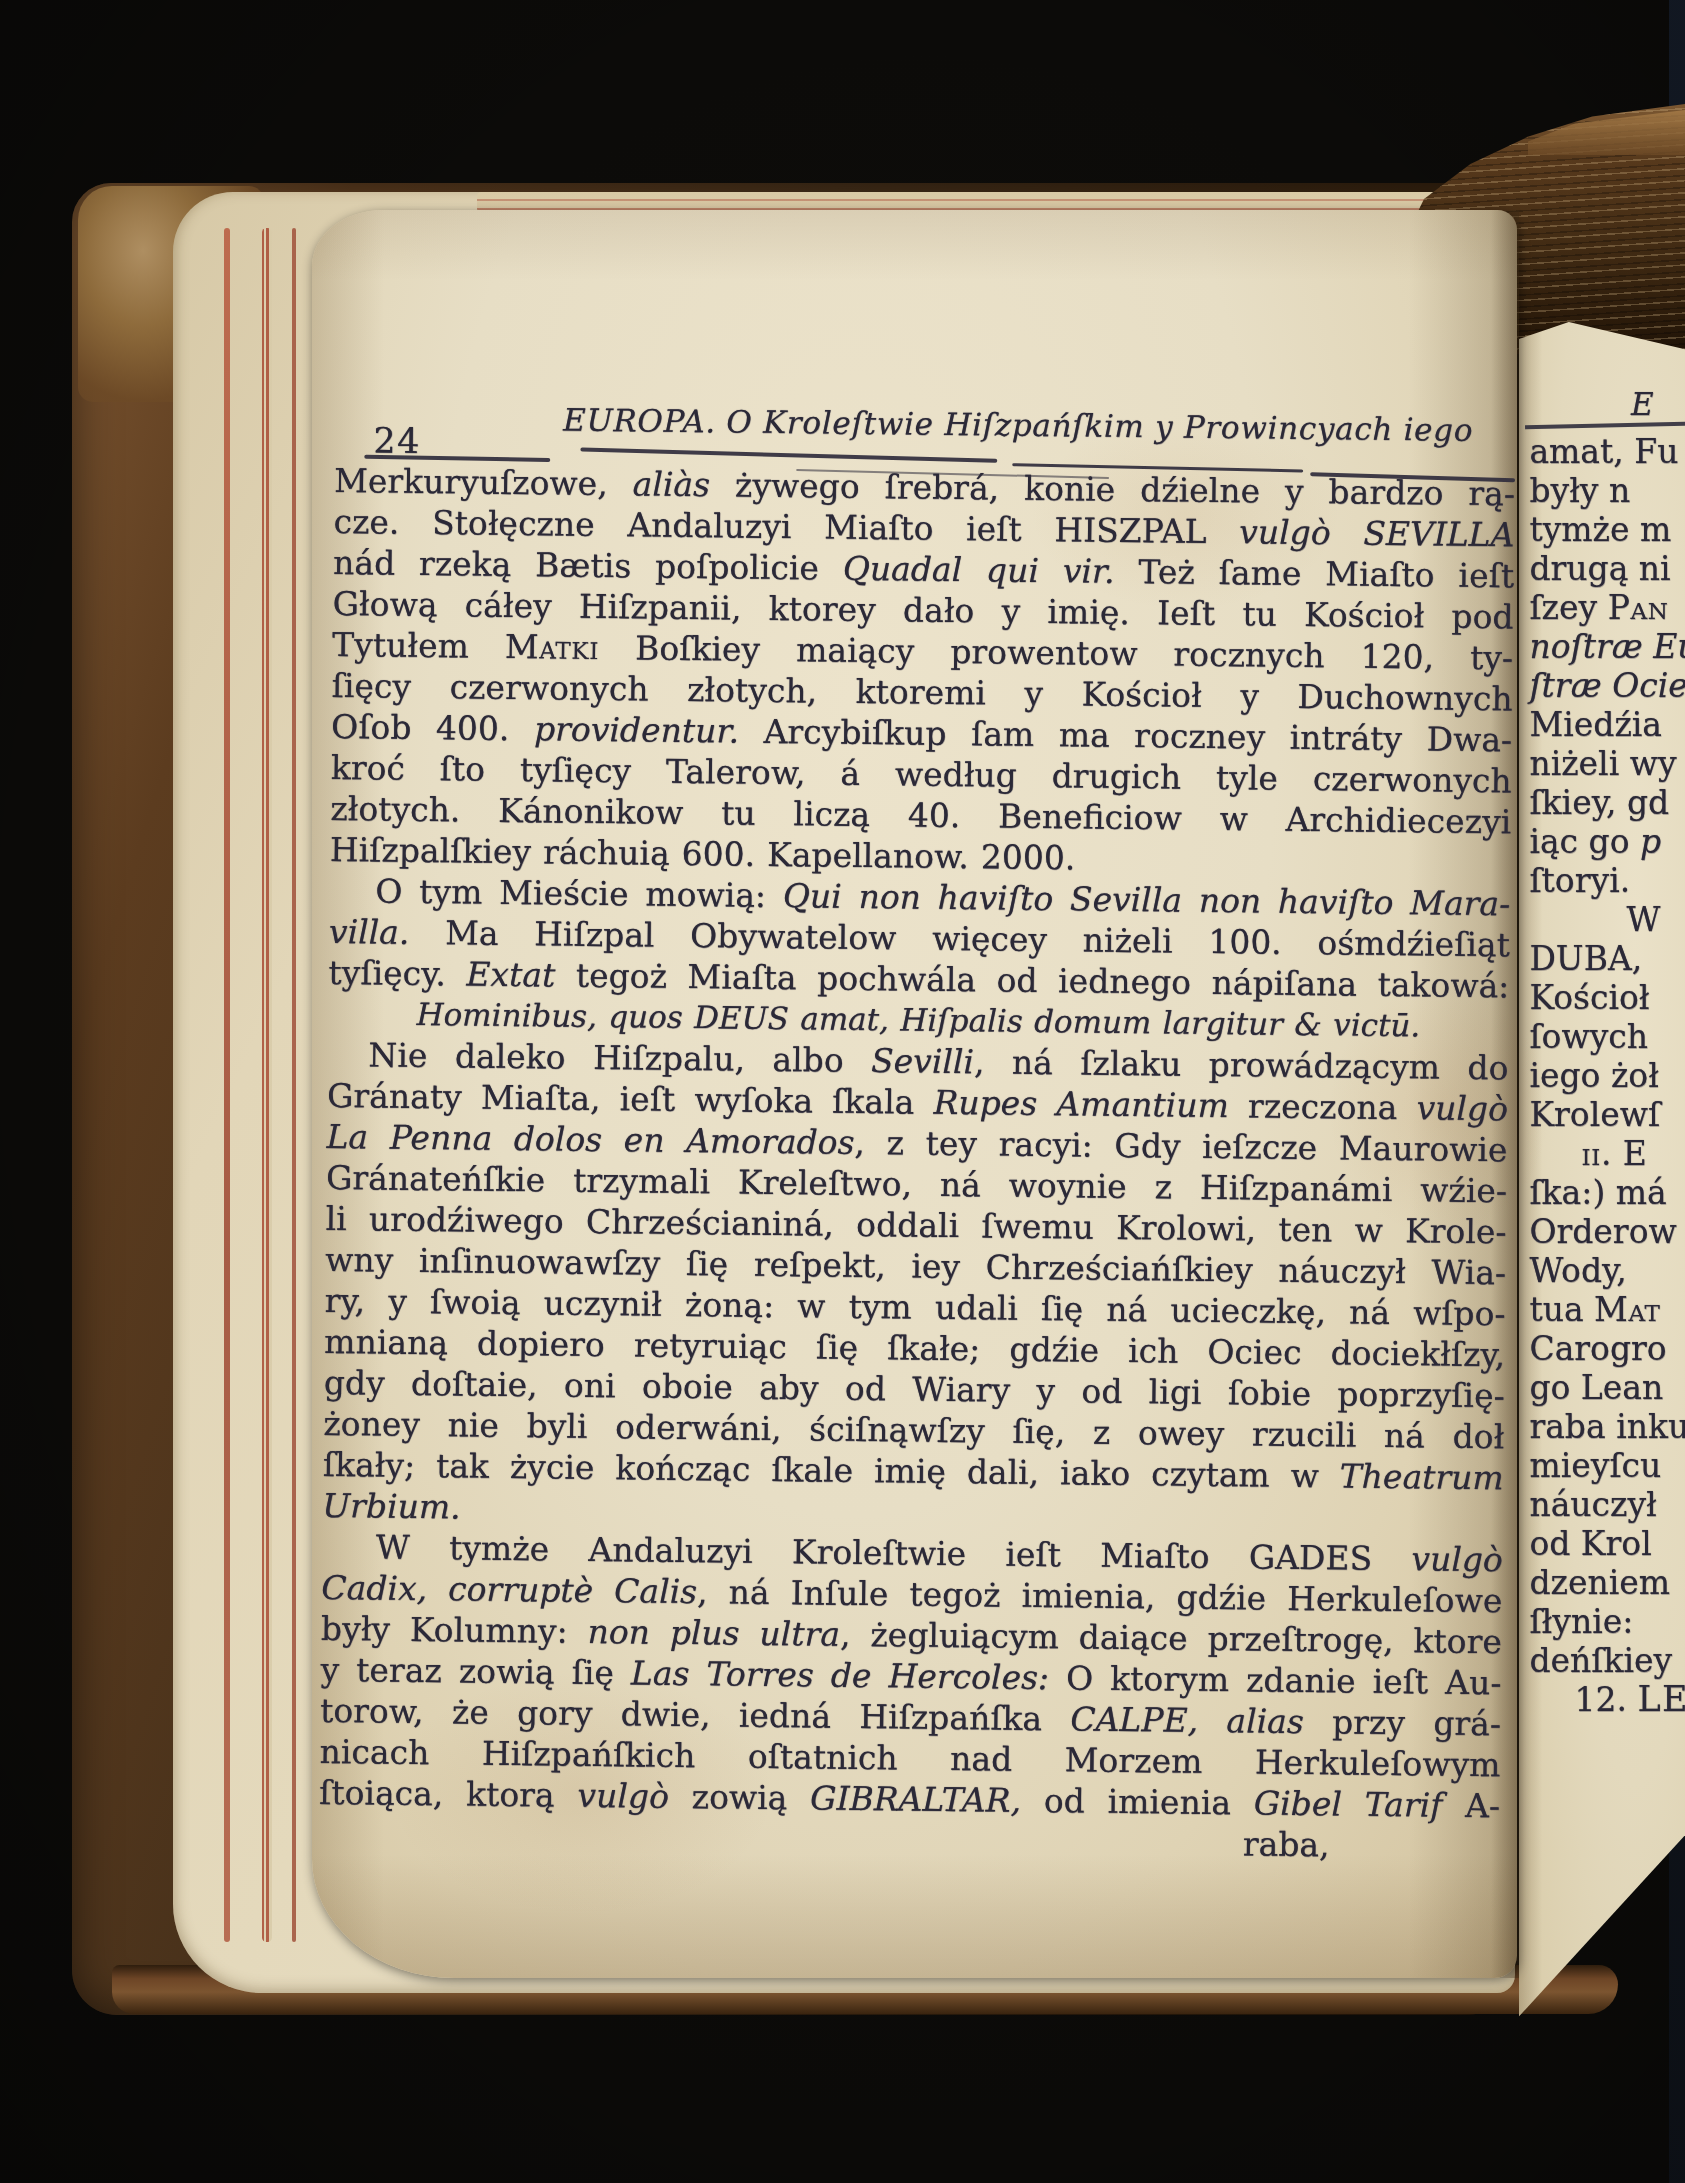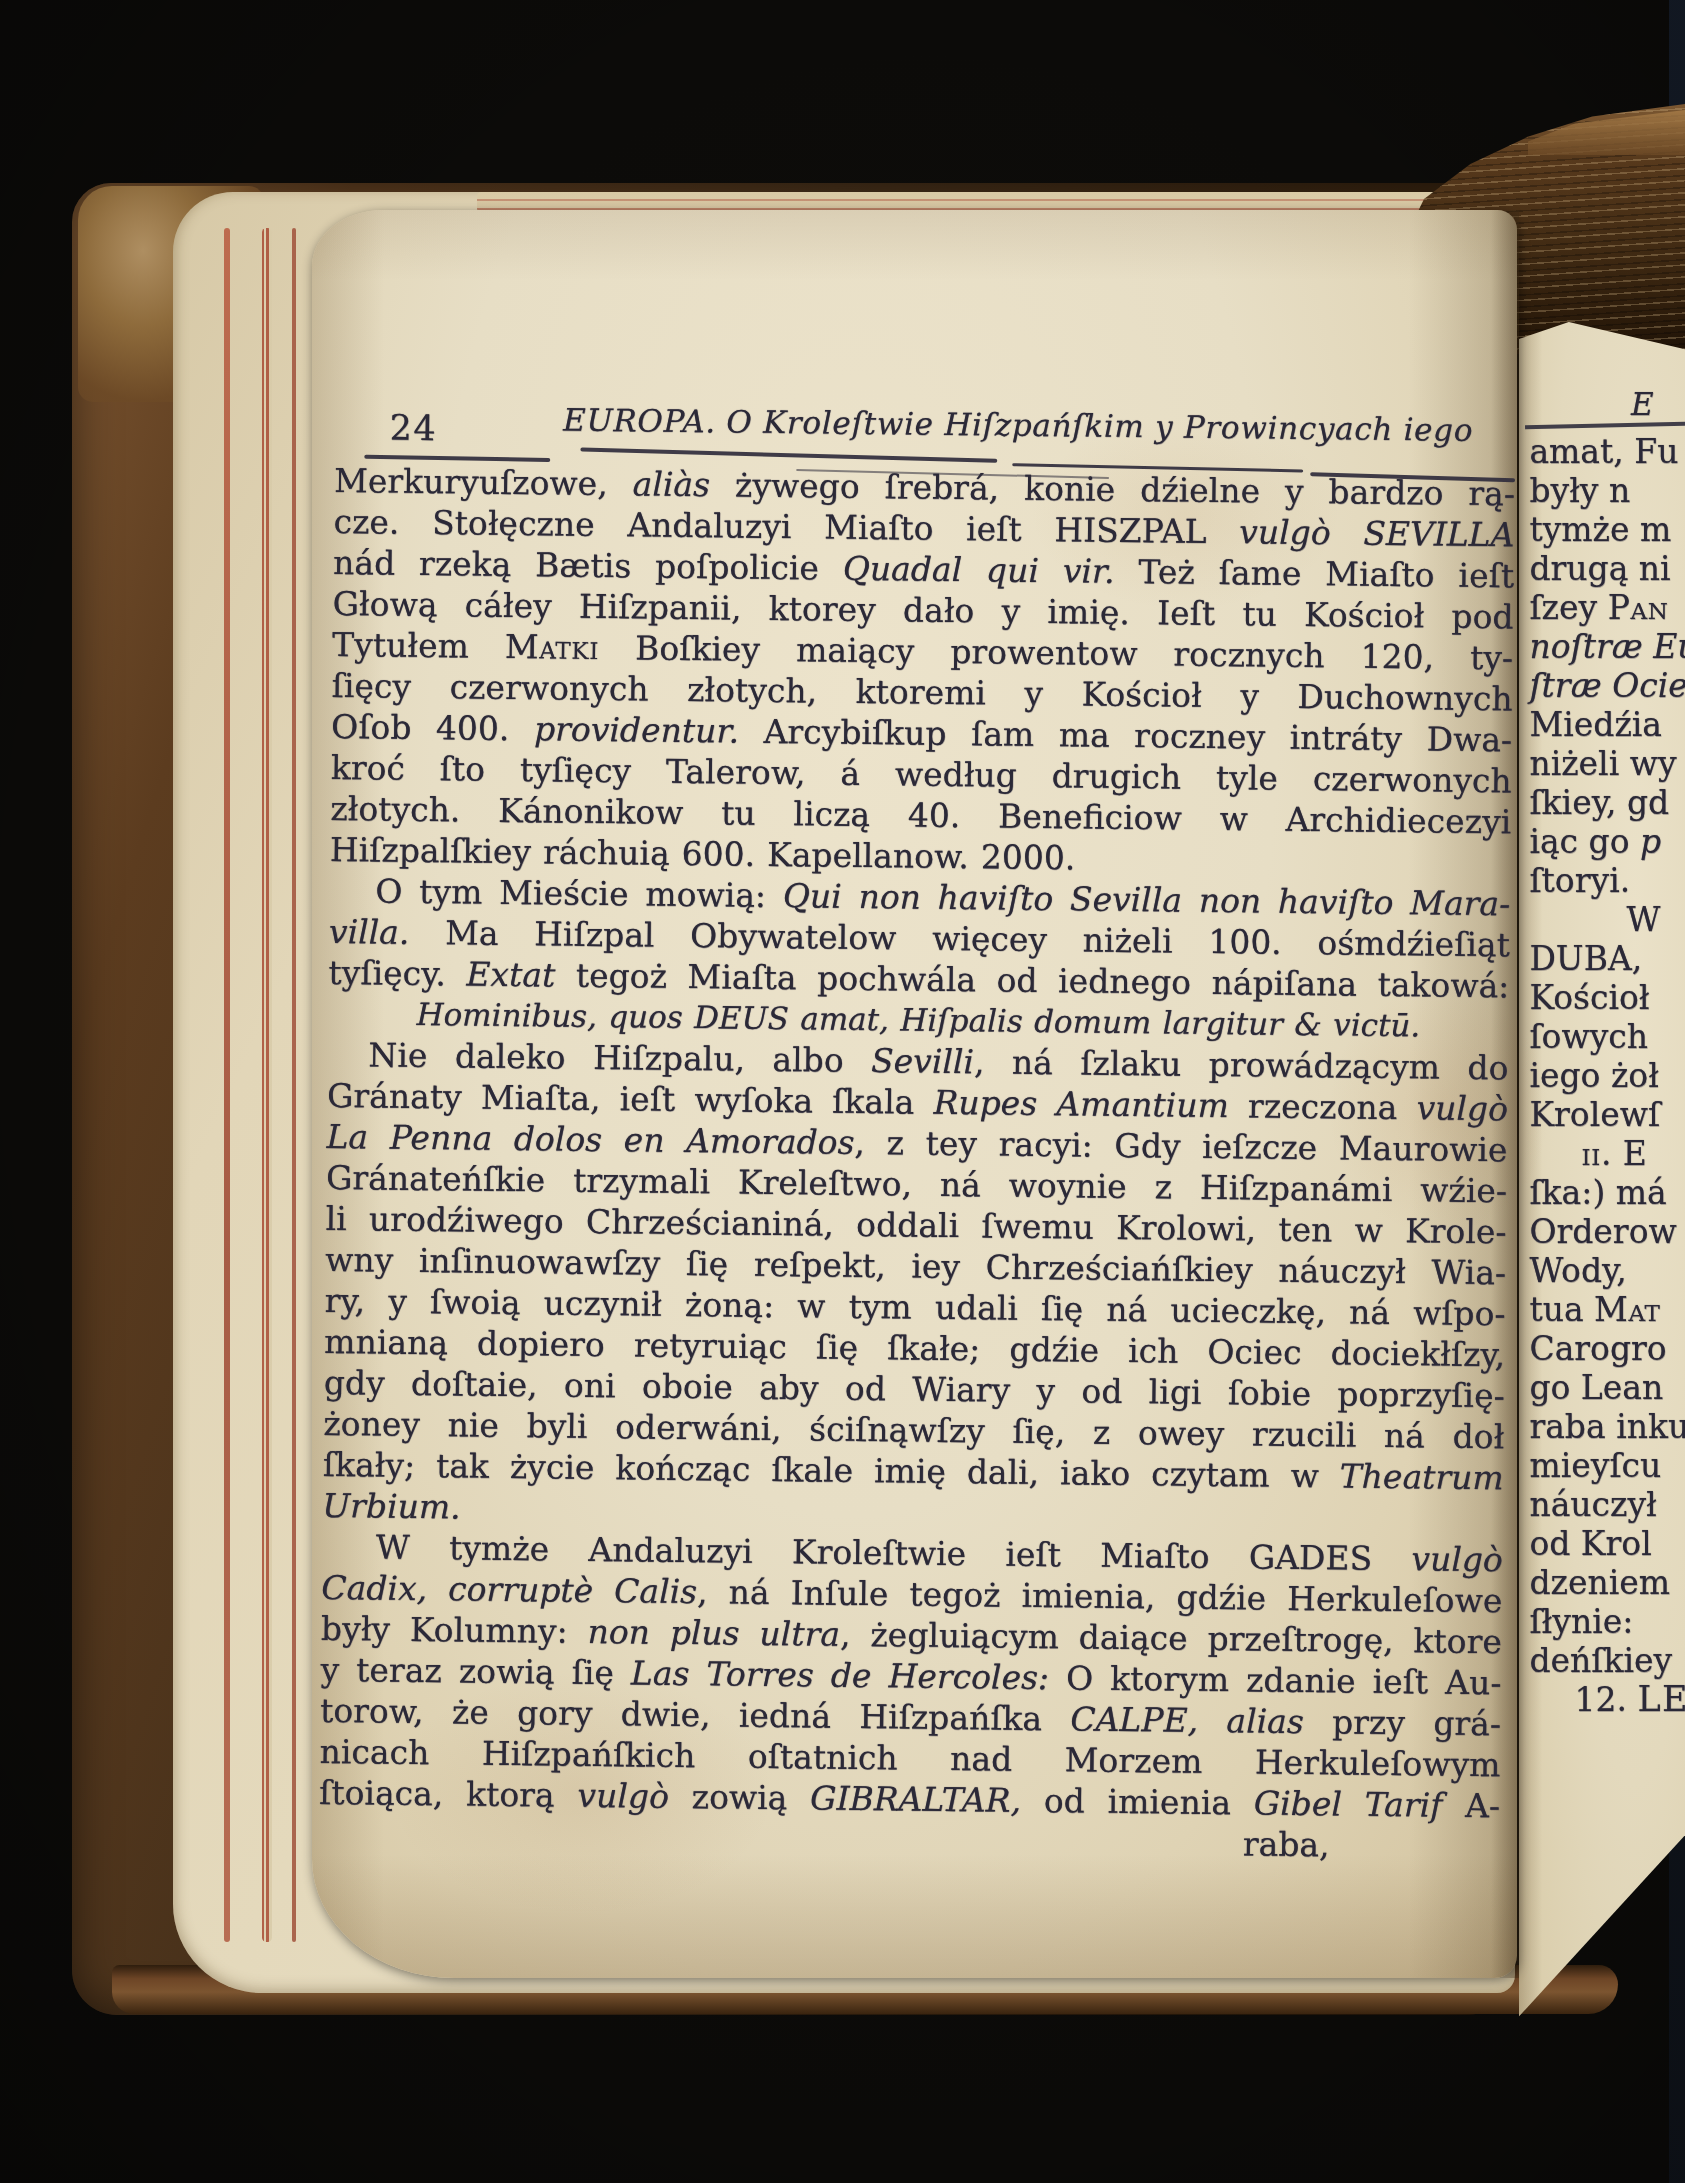--- a/index.html
+++ b/index.html
@@ -64,21 +64,21 @@
     background:linear-gradient(180deg,#a97e49,#6d4a26);opacity:.8;}
   .page-right{position:absolute;left:1519px;top:322px;width:166px;height:1708px;
     clip-path:polygon(0 1%,30% 0,100% 1.6%,100% 88.6%,0 99.2%);
     background:
       linear-gradient(to right, rgba(85,62,32,.28) 0%, rgba(0,0,0,0) 14%),
       radial-gradient(ellipse at 70% 35%, #eae1c8 0%, #e3d9bd 55%, #d8cba8 100%);}
   
   .ink{color:#2b2937;text-shadow:0 0 1px rgba(43,40,62,.6), 0.4px 0.6px 0.4px rgba(43,40,62,.28);}
   #left-group{position:absolute;left:335px;top:394px;width:1181px;
     transform:rotate(0.65deg);transform-origin:0 0;}
-  .pageno{position:absolute;left:39px;top:13px;font-size:35px;letter-spacing:1.5px;margin-left:16px;}
+  .pageno{position:absolute;left:39px;top:26px;font-size:35px;letter-spacing:1.5px;}
   .running-title{position:absolute;left:186px;top:4.5px;width:995px;text-align:center;
     font-style:italic;font-size:31px;letter-spacing:0.7px;white-space:nowrap;}
   .rule{position:absolute;background:#302d3c;opacity:.92;border-radius:2.2px;}
   .rule.r1{left:30px;top:61px;width:186px;height:3.7px;transform:rotate(.4deg);}
   .rule.r2{left:246px;top:54px;width:417px;height:3.7px;transform:rotate(.9deg);}
   .rule.r3{left:678px;top:63px;width:291px;height:3px;transform:rotate(.6deg);}
   .rule.r4{left:976px;top:69px;width:205px;height:3.7px;transform:rotate(1.1deg);}
   .rule.r5{left:462px;top:72px;width:313px;height:2.2px;opacity:.55;transform:rotate(.8deg);}
   #left-lines{margin-top:66px;font-size:33px;line-height:41px;width:1181px;
     word-spacing:1.5px;}

